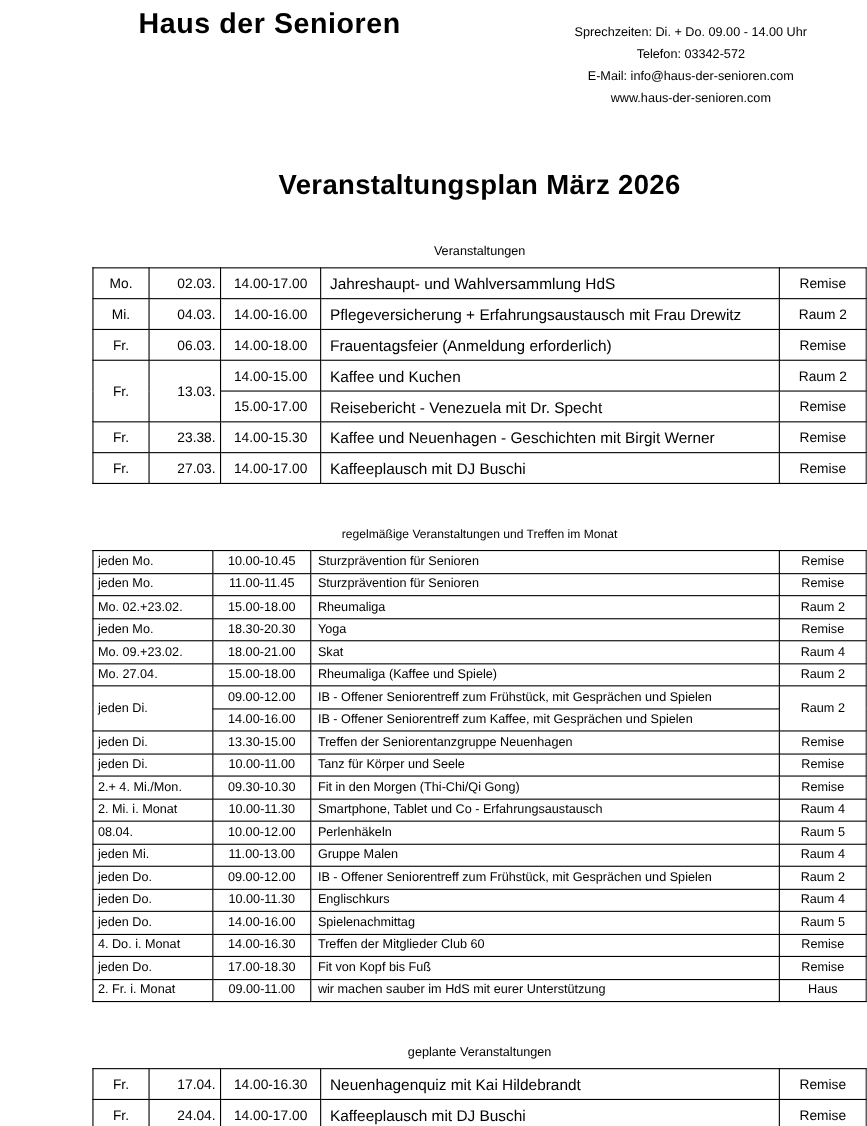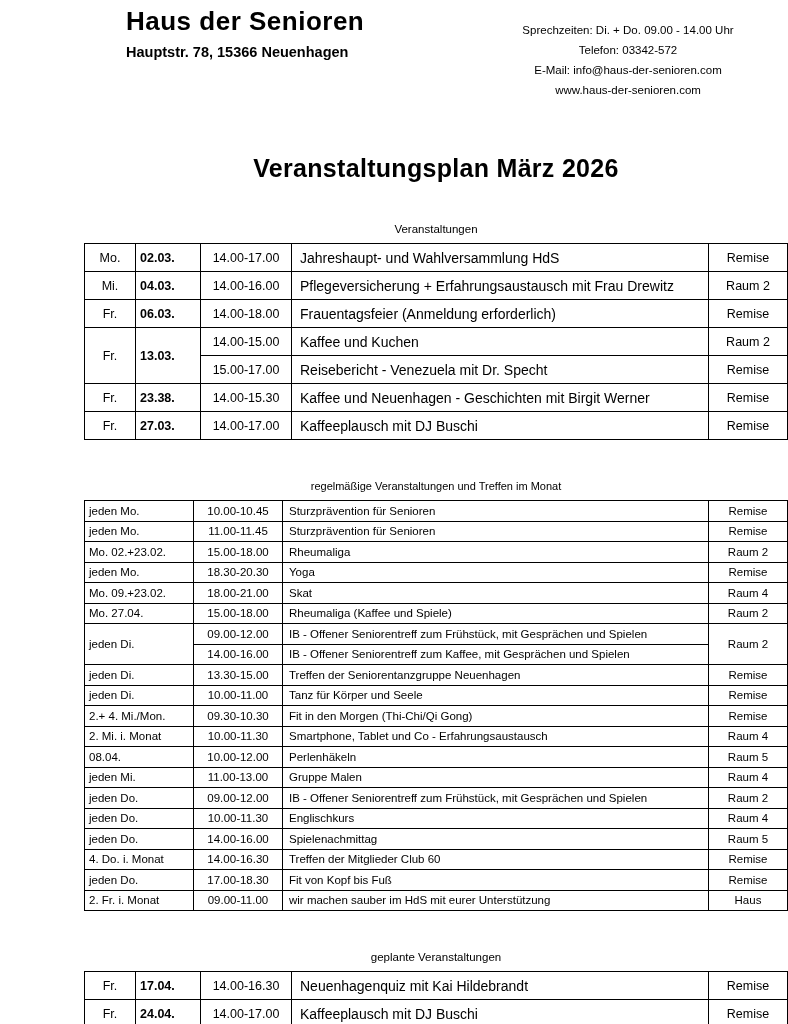--- a/index.html
+++ b/index.html
@@ -92,21 +92,21 @@
   }
   
   table.big {
     width: 704px;
   }
   table.big td {
     height: 27px;
     font-size: 14px;
   }
   table.big td.c-day   { width: 42px;  text-align: center; font-size: 12.5px; }
-  table.big td.c-date  { width: 56px;  text-align: left; font-size: 12.5px; font-weight: bold; }
+  table.big td.c-date  { width: 56px;  text-align: right; font-size: 12.5px; }
   table.big td.c-time  { width: 82px;  text-align: center; font-size: 12.5px; }
   table.big td.c-title { text-align: left; padding-left: 8px; }
   table.big td.c-room  { width: 70px;  text-align: center; font-size: 12.5px; }
 
   
   table.dense {
     width: 704px;
   }
   table.dense td {
     height: 19.5px;
@@ -118,21 +118,20 @@
   table.dense td.c-room { width: 70px;  text-align: center; }
 </style>
 </head>
 <body>
 
 <div class="page">
 
   <div class="header">
     <div class="org-block">
       <div class="org-name">Haus der Senioren</div>
-      <div class="org-address">Hauptstr. 78, 15366 Neuenhagen</div>
     </div>
     <div class="contact-block">
       <div>Sprechzeiten: Di. + Do. 09.00 - 14.00 Uhr</div>
       <div>Telefon: 03342-572</div>
       <div>E-Mail: info@haus-der-senioren.com</div>
       <div>www.haus-der-senioren.com</div>
     </div>
   </div>
 
   <div class="doc-title">Veranstaltungsplan März 2026</div>

